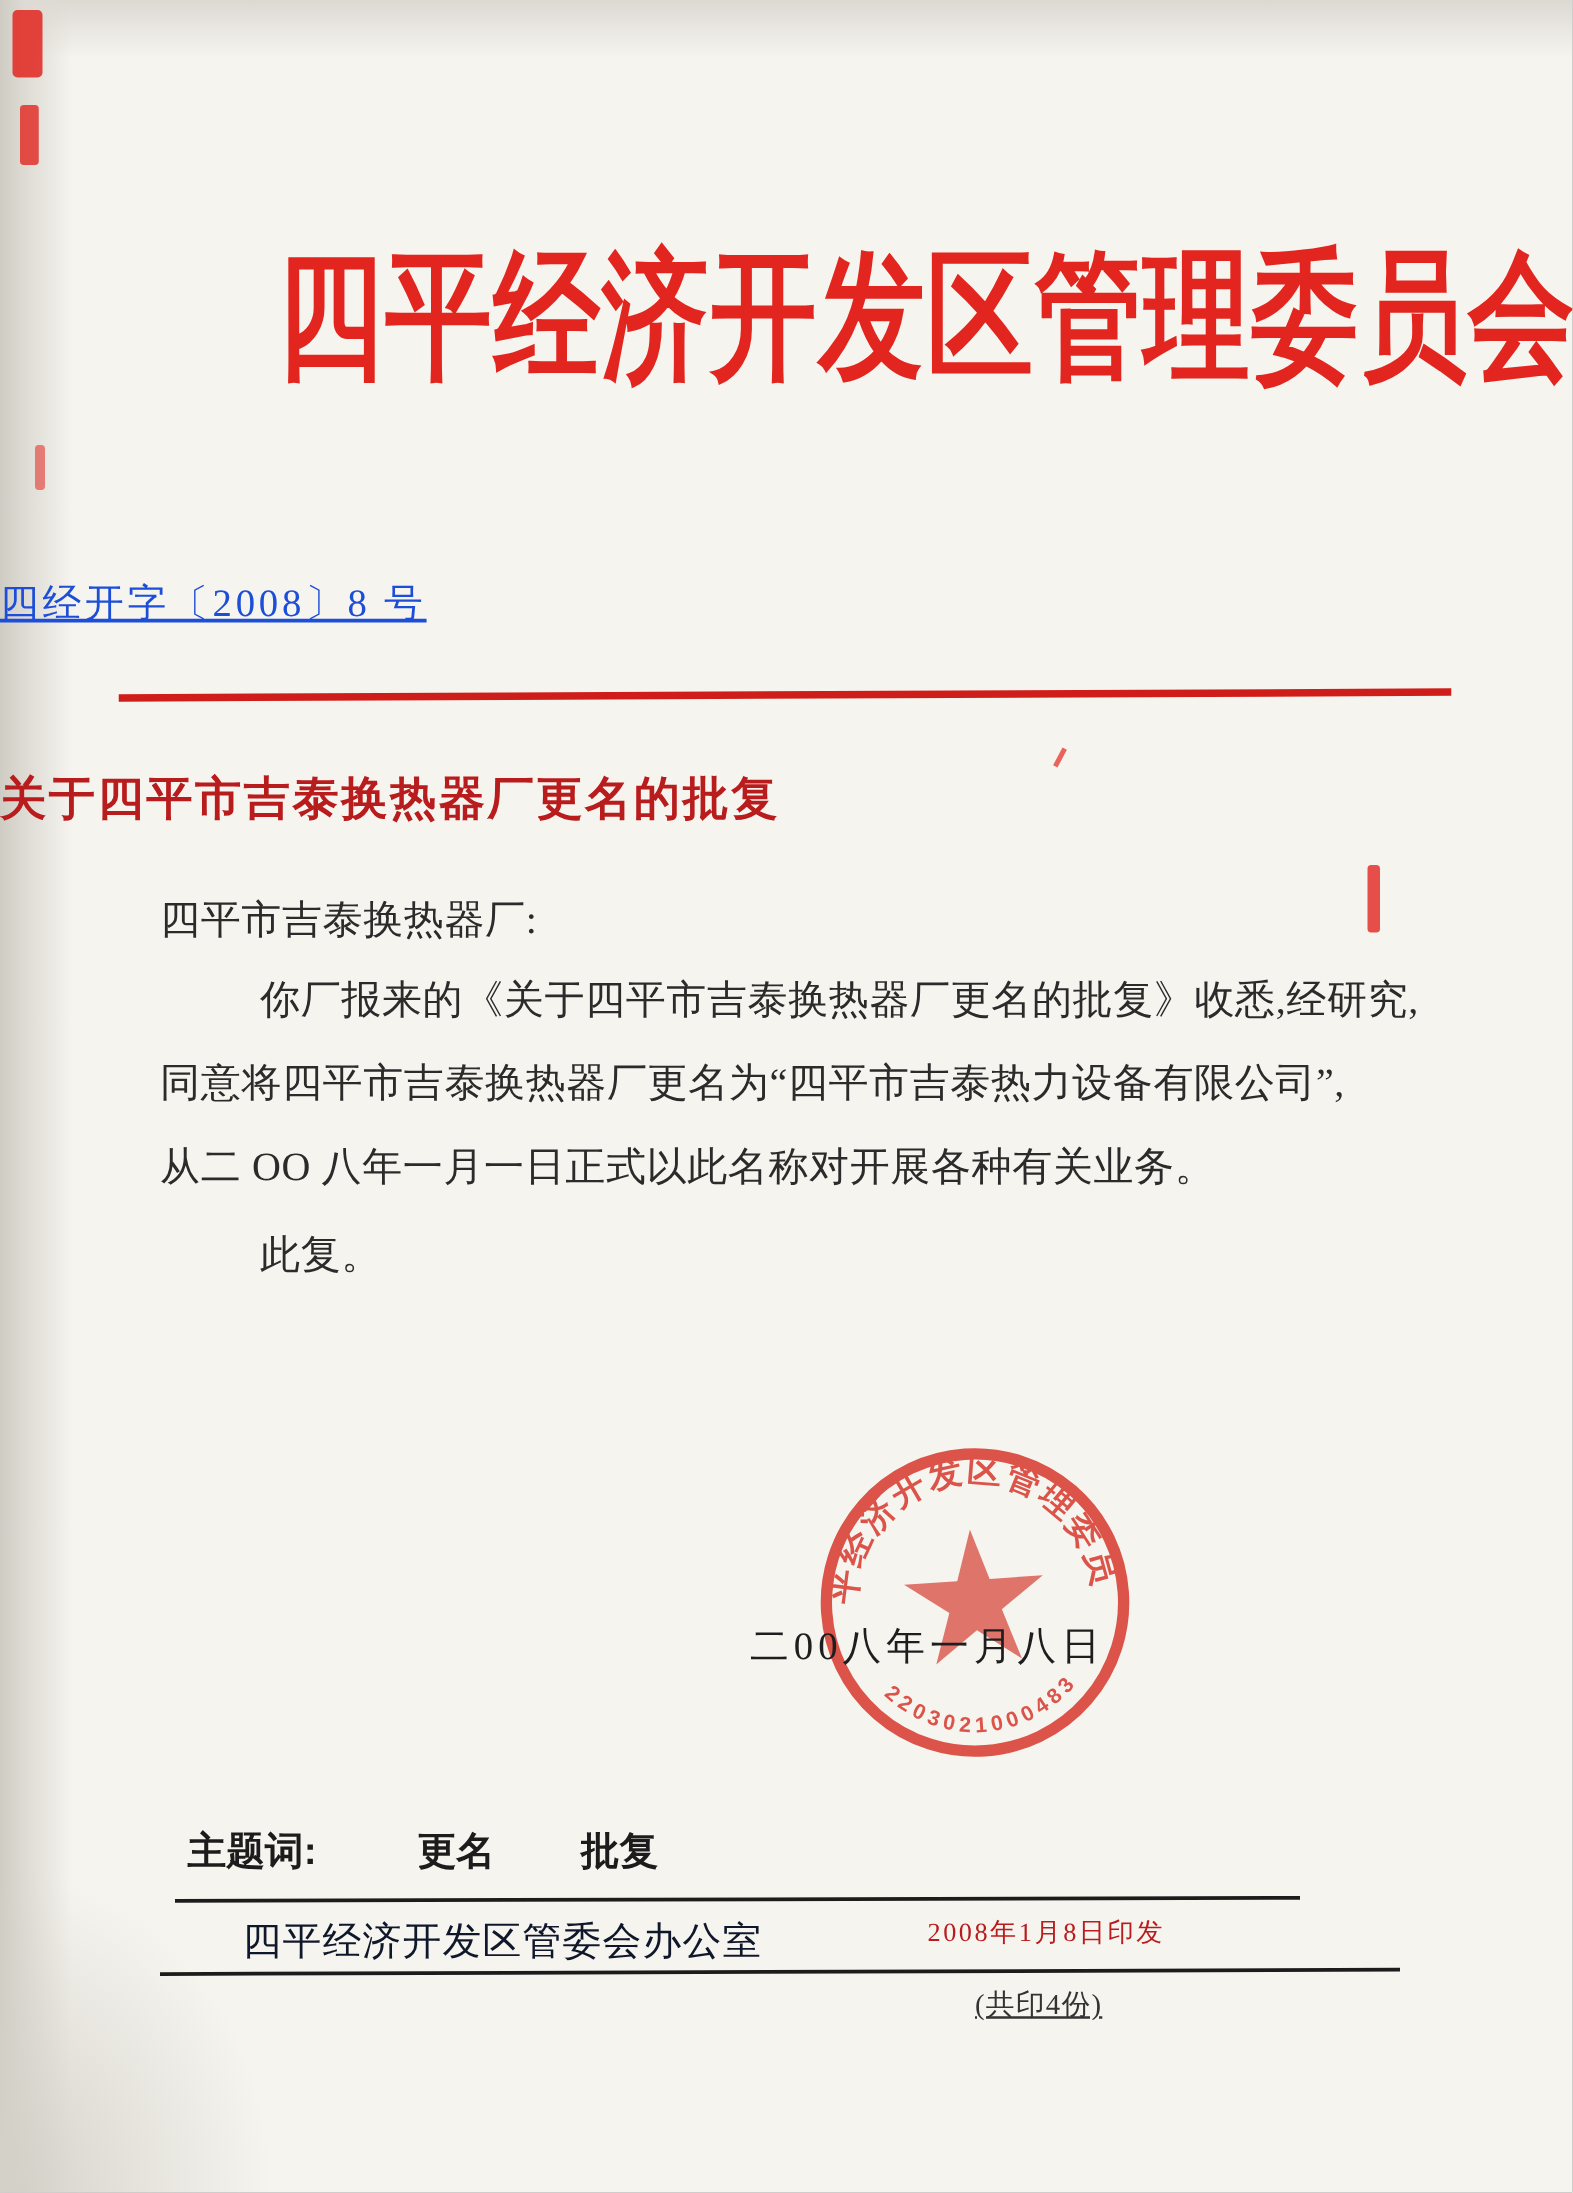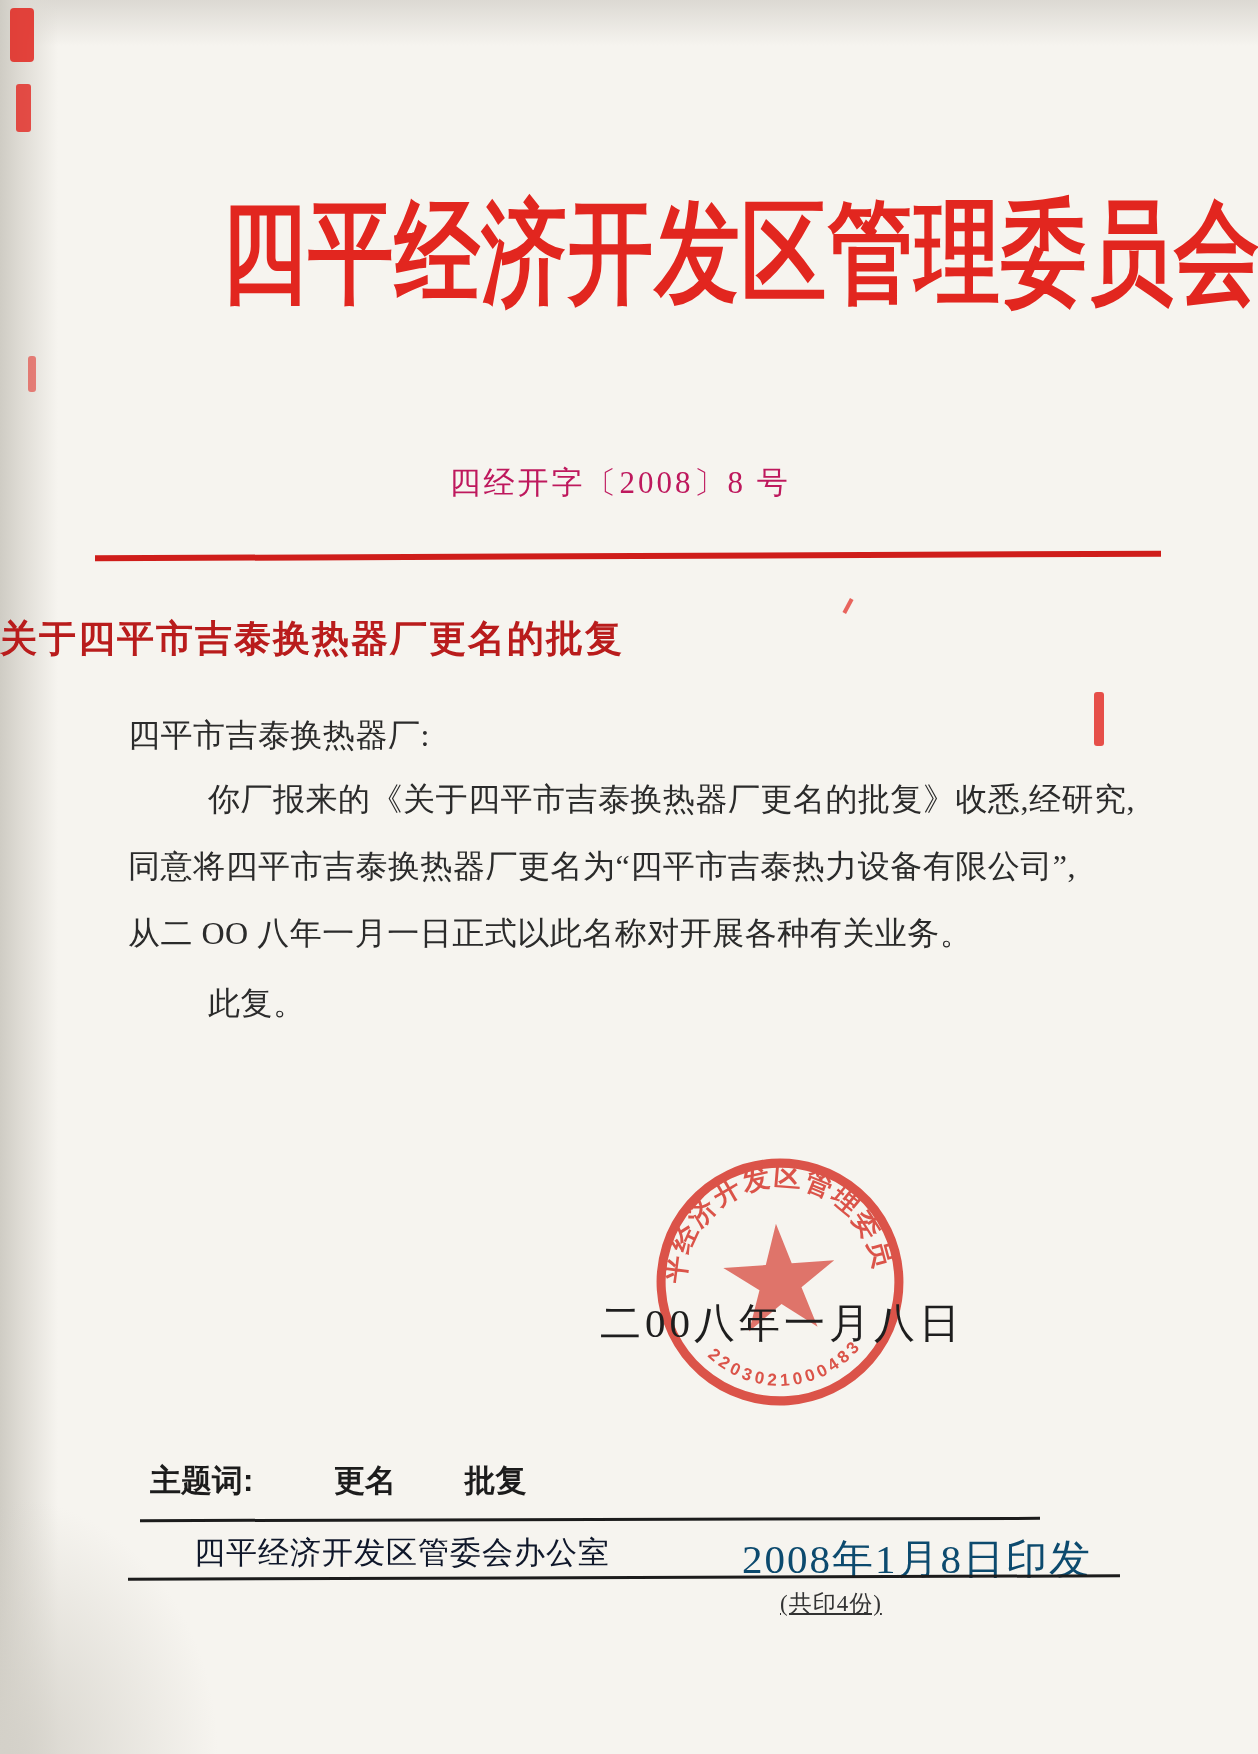--- a/index.html
+++ b/index.html
@@ -39,21 +39,21 @@
   }
   .header-title span{
     display:inline-block;
     font-size:112px;font-weight:900;color:var(--header-red);
     transform:scaleX(0.76);transform-origin:center;
     letter-spacing:2px;
     font-family:"Liberation Serif","DejaVu Serif",serif;
   }
   .doc-number{
     position:absolute;left:0;top:462px;width:1240px;
-    text-align:center;font-size:31px;color:#be185d;letter-spacing:3px;
+    font-size:31px;color:#1d4ed8;letter-spacing:3px;text-decoration:underline;
   }
   .red-rule{
     position:absolute;left:95px;top:553px;width:1066px;height:6px;
     background:var(--rule-red);transform:rotate(-0.25deg);
   }
   .doc-title{
     position:absolute;left:0;top:614px;width:1155px;
     text-align:left;font-size:37px;font-weight:bold;color:#b91c1c;
     letter-spacing:2px;
     font-family:"Liberation Sans","DejaVu Sans",sans-serif;
@@ -65,34 +65,34 @@
   .l1{top:64px;text-indent:80px;}
   .l2{top:131px;}
   .l3{top:198px;text-align:center;}
   .closing{top:268px;text-indent:80px;font-family:Liberation Mono, monospace;}
 
   .seal{position:absolute;left:648px;top:1150px;width:264px;height:264px;
     opacity:.9;mix-blend-mode:multiply;transform:rotate(-4deg);}
   .seal svg{width:100%;height:100%;}
   .date-line{
     position:absolute;left:600px;top:1296px;width:320px;
-    font-size:41px;color:#1e1e1e;letter-spacing:4px;white-space:nowrap;
+    font-size:31px;color:#1e1e1e;letter-spacing:4px;white-space:nowrap;
   }
 
   .subject-row{
     position:absolute;left:150px;top:1460px;
     font-size:31px;font-weight:bold;color:#1c1c1c;
     font-family:"Liberation Sans","DejaVu Sans",sans-serif;
     white-space:nowrap;
   }
   .subject-row .term1{margin-left:72px;}
   .subject-row .term2{margin-left:60px;text-align:right;}
   .footer-rule-1{position:absolute;left:140px;top:1518px;width:900px;height:3px;background:#1c1c1c;transform:rotate(-0.15deg);}
   .footer-office{position:absolute;left:154px;top:1532px;font-size:31px;color:#0f172a;letter-spacing:1px;margin-left:40px;}
-  .footer-date{position:absolute;left:742px;top:1532px;font-size:41px;color:#0c4a6e;letter-spacing:2px;}
+  .footer-date{position:absolute;left:742px;top:1532px;font-size:21px;color:#b91c1c;letter-spacing:2px;}
   .footer-rule-2{position:absolute;left:128px;top:1576px;width:992px;height:3px;background:#1c1c1c;transform:rotate(-0.2deg);}
   .footer-copies{position:absolute;left:780px;top:1588px;font-size:23px;color:#333;letter-spacing:1px;text-decoration:underline;}
 </style>
 </head>
 <body>
 
 <div class="page">
 
   <div class="shade-top"></div>
   <div class="shade-left"></div>

